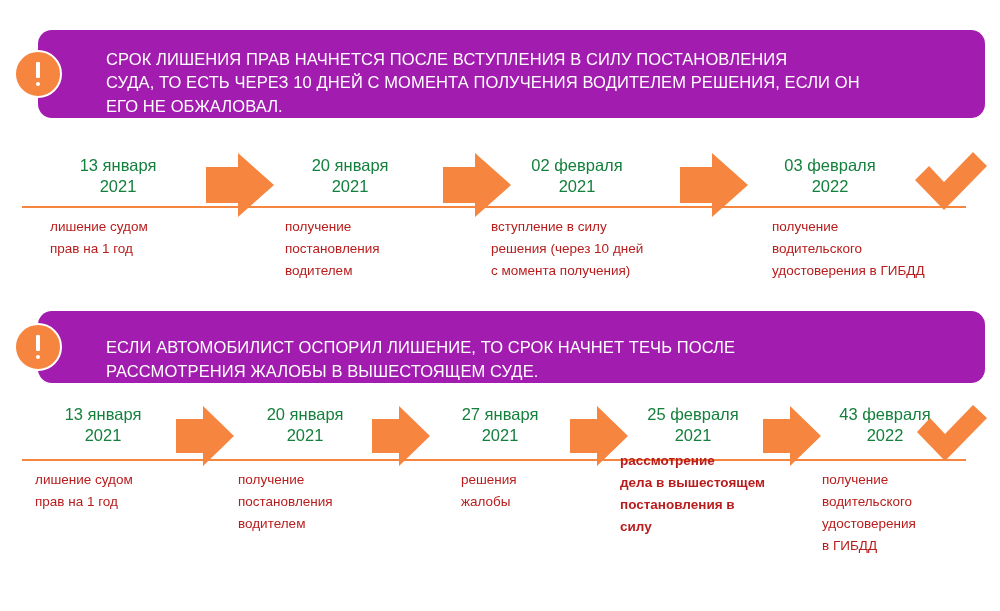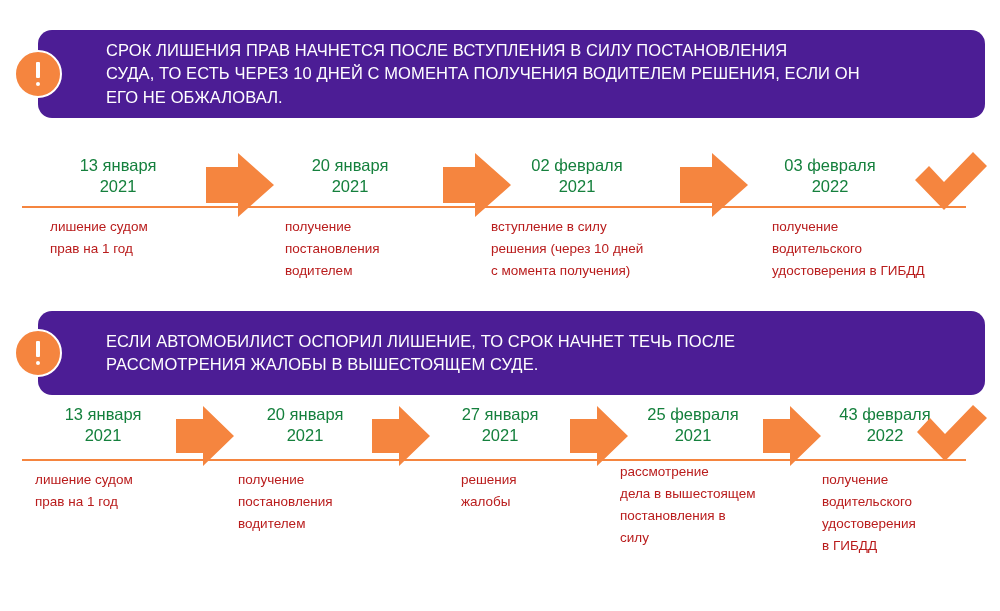--- a/index.html
+++ b/index.html
@@ -15,24 +15,24 @@
     font-family: "Liberation Sans", sans-serif;
     color: #1a1a1a;
     position: relative;
   }
 
   .page { position: relative; width: 1000px; height: 611px; }
 
   
   .banner {
     position: absolute;
-    background: #4c1d95;
+    background: #a21caf;
     border-radius: 14px;
     display: flex;
-    align-items: center;
+    align-items: flex-end;
   }
   .banner-text {
     color: #ffffff;
     font-size: 16.5px;
     line-height: 1.42;
     font-weight: 400;
     letter-spacing: 0.1px;
     text-transform: uppercase;
     padding-left: 68px;
     padding-right: 18px;
@@ -178,21 +178,21 @@
       <span>получение</span>
       <span>водительского</span>
       <span>удостоверения в ГИБДД</span>
     </div>
 
     <svg class="tl-check" style="left:915px; top:152px;" width="72" height="60" viewBox="0 0 72 60">
       <polygon points="0,28 14,14 29,30 58,0 72,14 29,58" fill="#F5853F"></polygon>
     </svg>
   </div>
 
-  <div class="banner" style="left:38px; top:311px; width:947px; height:84px;">
+  <div class="banner" style="left:38px; top:311px; width:947px; height:72px;">
     <div class="excl-icon">
       <div class="excl-bar"></div>
       <div class="excl-dot"></div>
     </div>
     <div class="banner-text">
       <span>ЕСЛИ АВТОМОБИЛИСТ ОСПОРИЛ ЛИШЕНИЕ, ТО СРОК НАЧНЕТ ТЕЧЬ ПОСЛЕ</span>
       <span>РАССМОТРЕНИЯ ЖАЛОБЫ В ВЫШЕСТОЯЩЕМ СУДЕ.</span>
     </div>
   </div>
 
@@ -245,21 +245,21 @@
     <svg class="tl-arrow" style="left:570px; top:406px;" width="58" height="60" viewBox="0 0 58 60">
       <polygon points="0,13 27,13 27,0 58,30 27,60 27,47 0,47" fill="#F5853F"></polygon>
     </svg>
 
     <div class="tl-col" style="left:613px; top:404px; width:160px;">
       <div class="tl-date">
         <span>25 февраля</span>
         <span class="d-line2">2021</span>
       </div>
     </div>
-    <div class="tl-desc" style="position:absolute; left:620px; top:461px; width:200px;">
+    <div class="tl-desc" style="position:absolute; left:620px; top:450px; width:200px;font-weight:bold;">
       <span>рассмотрение</span>
       <span>дела в вышестоящем</span>
       <span>постановления в</span>
       <span>силу</span>
     </div>
 
     <svg class="tl-arrow" style="left:763px; top:406px;" width="58" height="60" viewBox="0 0 58 60">
       <polygon points="0,13 27,13 27,0 58,30 27,60 27,47 0,47" fill="#F5853F"></polygon>
     </svg>
 

